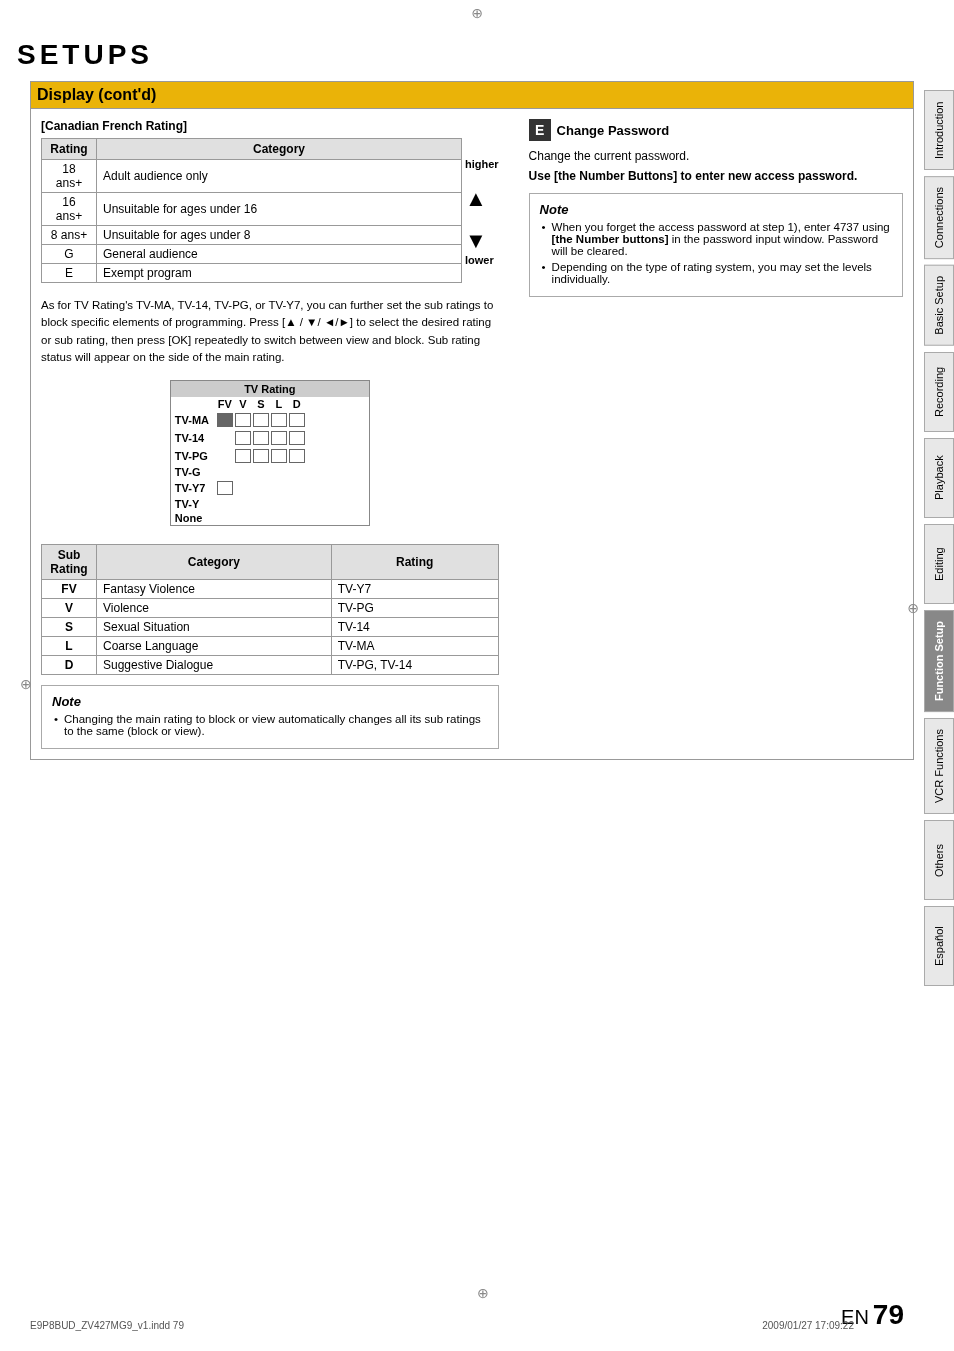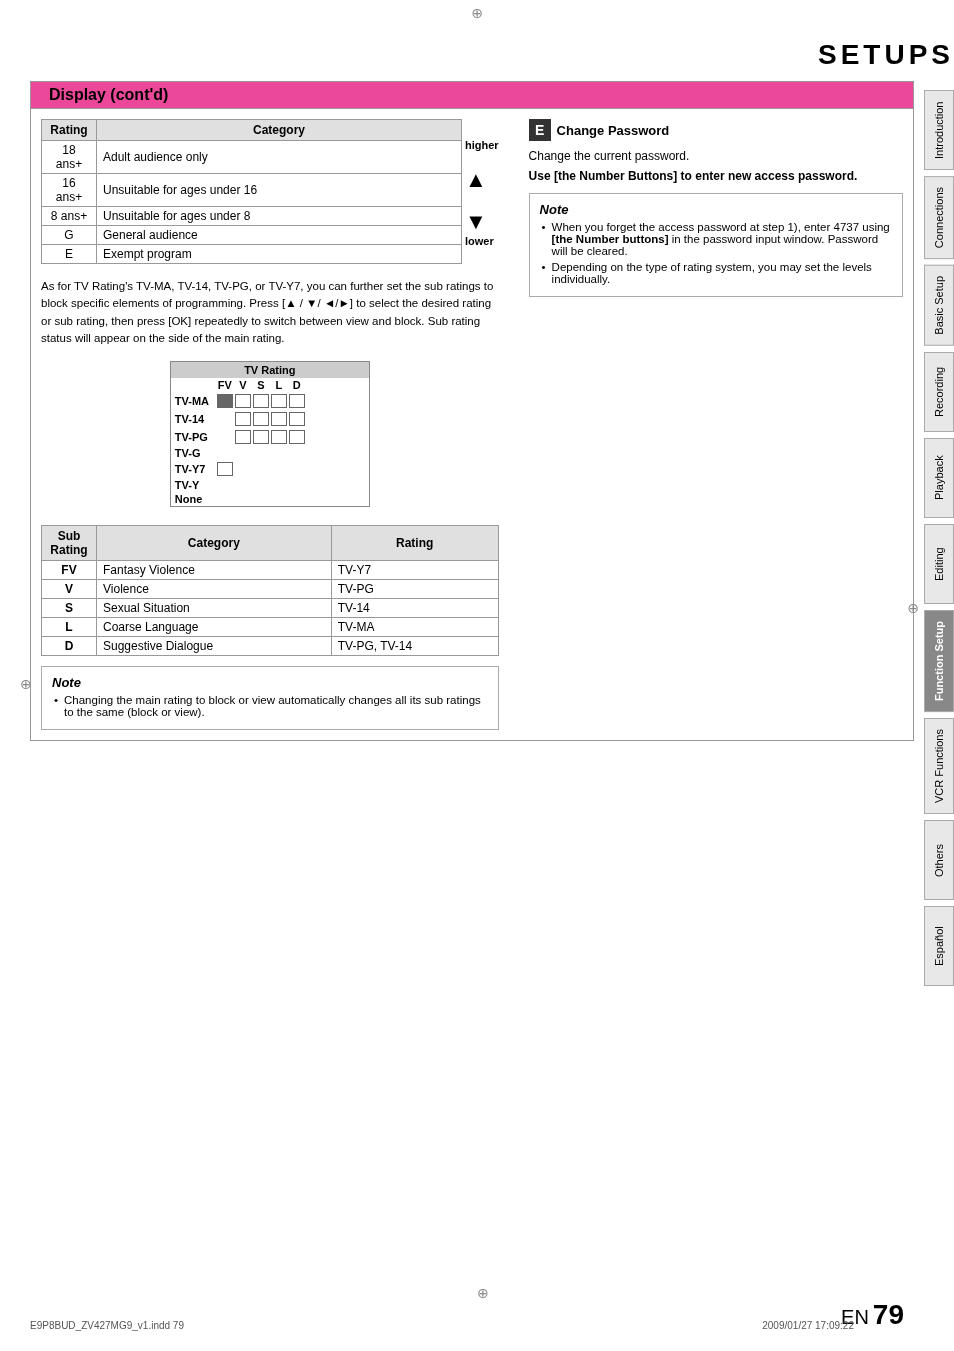--- a/index.html
+++ b/index.html
@@ -8,39 +8,39 @@
       min-height: 1351px;
       background: #fff;
       font-family: Arial, Helvetica, sans-serif;
       font-size: 12px;
       color: #000;
       position: relative;
     }
 
     
     .page-title {
-      text-align: right;
+      text-align: left;
       font-size: 28px;
       font-weight: bold;
       letter-spacing: 4px;
       padding: 18px 0 10px 0;
       margin-left: 17px;
     }
 
     
     .main-content {
       margin: 0 40px 0 30px;
       padding-bottom: 40px;
     }
 
     
     .section-header {
-      background: #ec4899;
+      background: #eab308;
       border: 1px solid #999;
-      padding: 4px 18px;
+      padding: 4px 6px;
       font-size: 16px;
       font-weight: bold;
       margin-bottom: 0;
     }
 
     .section-body {
       border: 1px solid #999;
       border-top: none;
       padding: 10px 10px 10px 10px;
     }
@@ -367,20 +367,21 @@
 
 <div class="main-content">
 
   <div class="section-header">Display (cont'd)</div>
 
   <div class="section-body">
     <div class="two-col">
 
       <div class="left-col">
 
+        <div class="subsection-title">[Canadian French Rating]</div>
 
         <div class="table-with-arrows">
           <table class="rating-table">
             <thead>
               <tr>
                 <th class="rating-col">Rating</th>
                 <th class="category-col">Category</th>
               </tr>
             </thead>
             <tbody>

